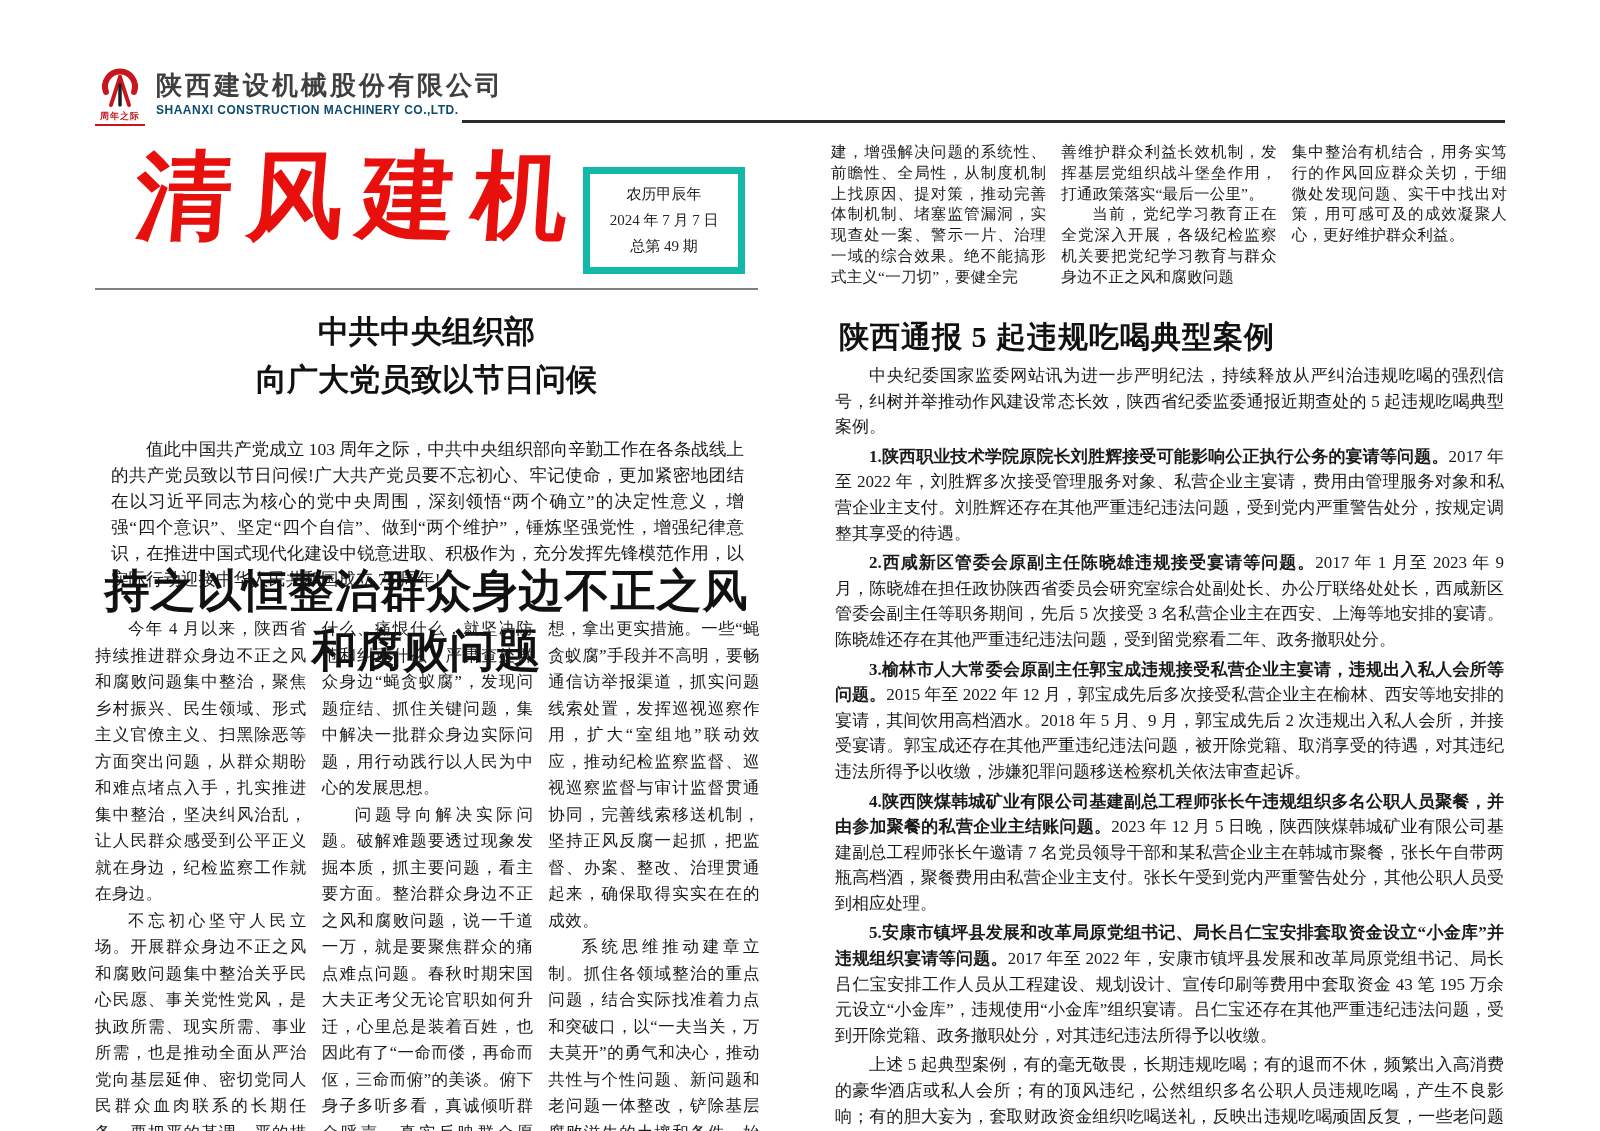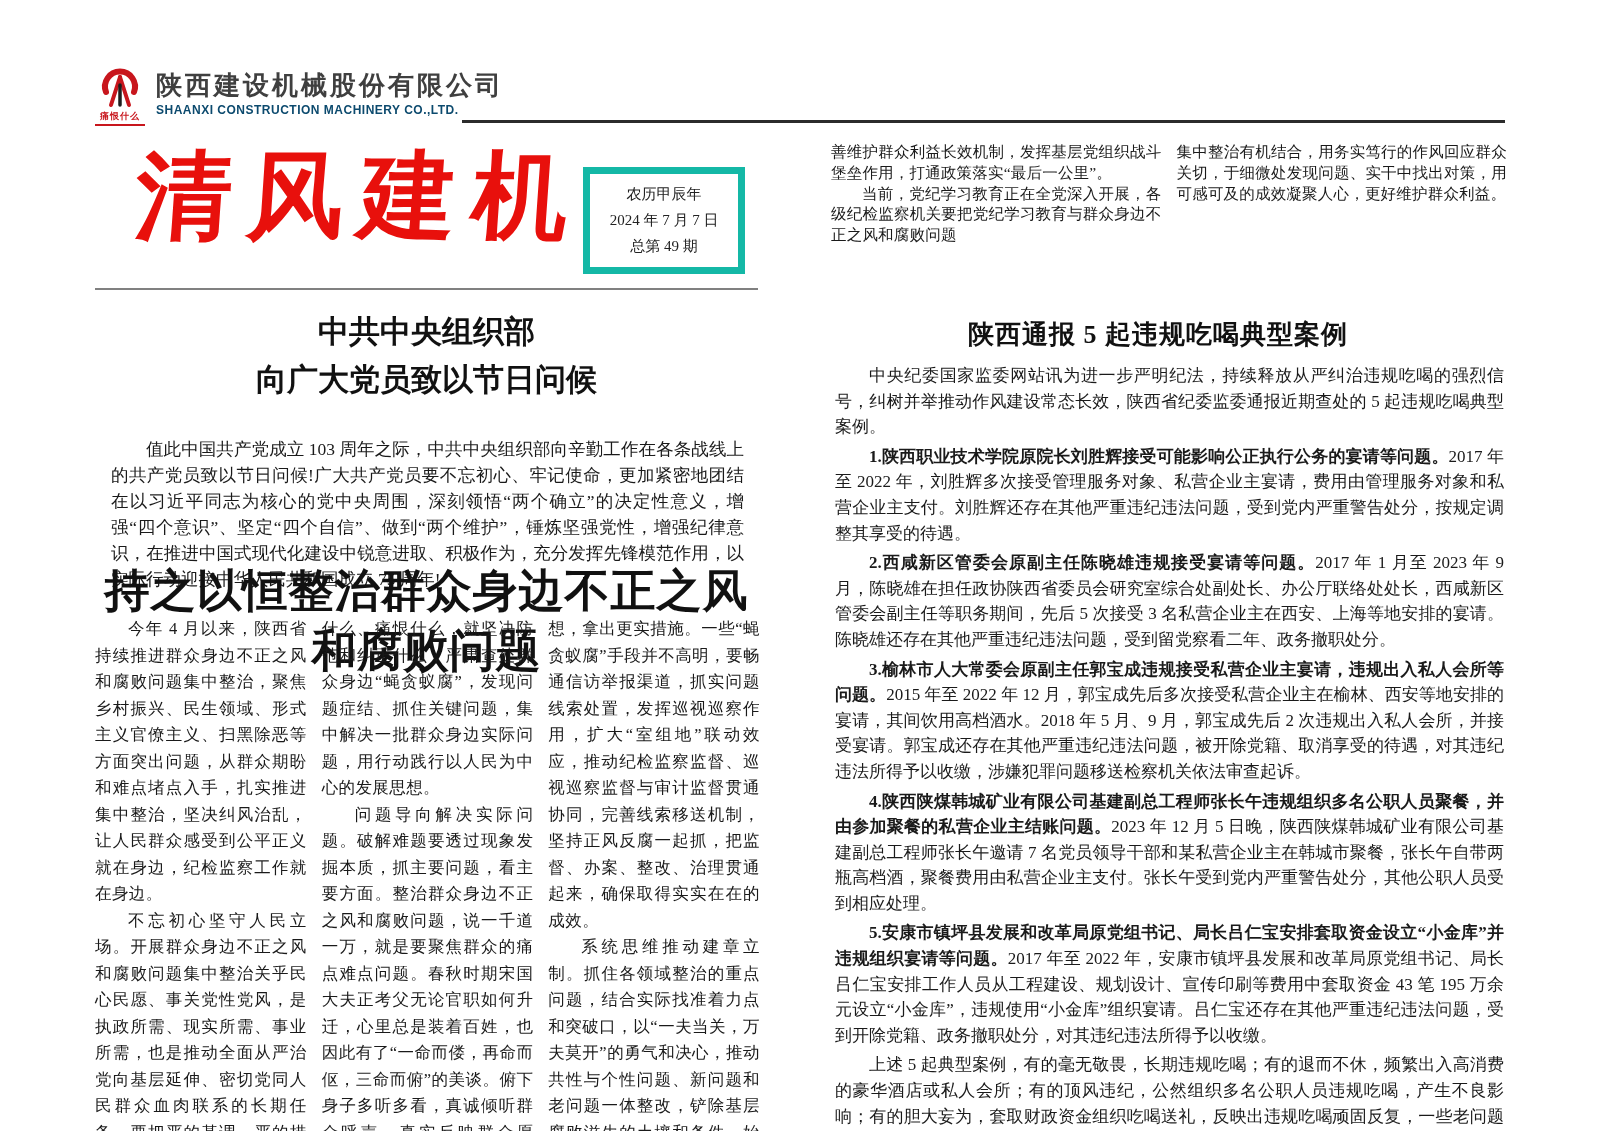--- a/index.html
+++ b/index.html
@@ -32,40 +32,40 @@
     font-size:45px;font-weight:bold;letter-spacing:1px;color:#111;}
   .left-columns{position:absolute;left:95px;top:616px;width:665px;display:flex;gap:15px;}
   .col{flex:1;font-size:16.5px;line-height:26.5px;text-align:justify;letter-spacing:0.4px;}
   .col p{margin:0;}
   .col p.indent{text-indent:2em;}
   
   .right-cont{position:absolute;left:831px;top:142px;width:676px;display:flex;gap:15px;}
   .rcol{flex:1;font-size:15.5px;line-height:20.8px;text-align:justify;letter-spacing:0.2px;}
   .rcol p{margin:0;}
   .rcol p.indent{text-indent:2em;}
-  .a3-title{position:absolute;left:820px;top:317px;width:676px;text-align:center;
-    font-size:26px;font-weight:bold;letter-spacing:1px;color:#111;}
+  .a3-title{position:absolute;left:839px;top:317px;width:676px;
+    font-size:30px;font-weight:bold;letter-spacing:1px;color:#111;}
   .a3-body{position:absolute;left:831px;top:359px;width:677px;font-size:17px;line-height:25.6px;text-align:justify;}
   .a3-body p{margin:4px;text-indent:2em;}
   .case-lead{font-weight:bold;}
 </style>
 </head>
 <body>
 
 <div class="logo-block">
   <div class="logo-mark">
     <span>
       <svg viewBox="0 0 44 42" aria-hidden="true">
         <path d="M8 24 A15 15 0 1 1 36 24" fill="none" stroke="#c8161d" stroke-width="6" stroke-linecap="round"></path>
         <path d="M22 9 L13 37" stroke="#c8161d" stroke-width="4" stroke-linecap="round" fill="none"></path>
         <path d="M22 9 L31 37" stroke="#c8161d" stroke-width="4" stroke-linecap="round" fill="none"></path>
         <path d="M22 17 L22 37" stroke="#1d1d1d" stroke-width="3.5" stroke-linecap="round" fill="none"></path>
       </svg>
     </span>
-    <div class="logo-group-label">痛恨什么</div>
+    <div class="logo-group-label">周年之际</div>
   </div>
   <div>
     <div class="company-cn">陕西建设机械股份有限公司</div>
     <div class="company-en">SHAANXI CONSTRUCTION MACHINERY CO.,LTD.</div>
   </div>
 </div>
 <div class="header-rule"></div>
 
 <div class="masthead-title" style="color:#e8100c;">清风建机</div>
 <div class="issue-box">
@@ -94,20 +94,23 @@
     <p class="indent">问题导向解决实际问题。破解难题要透过现象发掘本质，抓主要问题，看主要方面。整治群众身边不正之风和腐败问题，说一千道一万，就是要聚焦群众的痛点难点问题。春秋时期宋国大夫正考父无论官职如何升迁，心里总是装着百姓，也因此有了“一命而偻，再命而伛，三命而俯”的美谈。俯下身子多听多看，真诚倾听群众呼声、真实反映群众愿望，才能在解决问题时想群众所</p>
   </div>
   <div class="col">
     <p>想，拿出更实措施。一些“蝇贪蚁腐”手段并不高明，要畅通信访举报渠道，抓实问题线索处置，发挥巡视巡察作用，扩大“室组地”联动效应，推动纪检监察监督、巡视巡察监督与审计监督贯通协同，完善线索移送机制，坚持正风反腐一起抓，把监督、办案、整改、治理贯通起来，确保取得实实在在的成效。</p>
     <p class="indent">系统思维推动建章立制。抓住各领域整治的重点问题，结合实际找准着力点和突破口，以“一夫当关，万夫莫开”的勇气和决心，推动共性与个性问题、新问题和老问题一体整改，铲除基层腐败滋生的土壤和条件，始终保持风清气正的政治生态。解决问题要有“时时刻刻放心不下”的责任感，坚持以案促治促</p>
   </div>
 </div>
 
 <div class="right-cont">
   <div class="rcol">
+    <p>建，增强解决问题的系统性、前瞻性、全局性，从制度机制上找原因、提对策，推动完善体制机制、堵塞监管漏洞，实现查处一案、警示一片、治理一域的综合效果。绝不能搞形式主义“一刀切”，要健全完</p>
+  </div>
+  <div class="rcol">
     <p>善维护群众利益长效机制，发挥基层党组织战斗堡垒作用，打通政策落实“最后一公里”。</p>
     <p class="indent">当前，党纪学习教育正在全党深入开展，各级纪检监察机关要把党纪学习教育与群众身边不正之风和腐败问题</p>
   </div>
   <div class="rcol">
     <p>集中整治有机结合，用务实笃行的作风回应群众关切，于细微处发现问题、实干中找出对策，用可感可及的成效凝聚人心，更好维护群众利益。</p>
   </div>
 </div>
 
 <div class="a3-title">陕西通报 5 起违规吃喝典型案例</div>
 <div class="a3-body">

